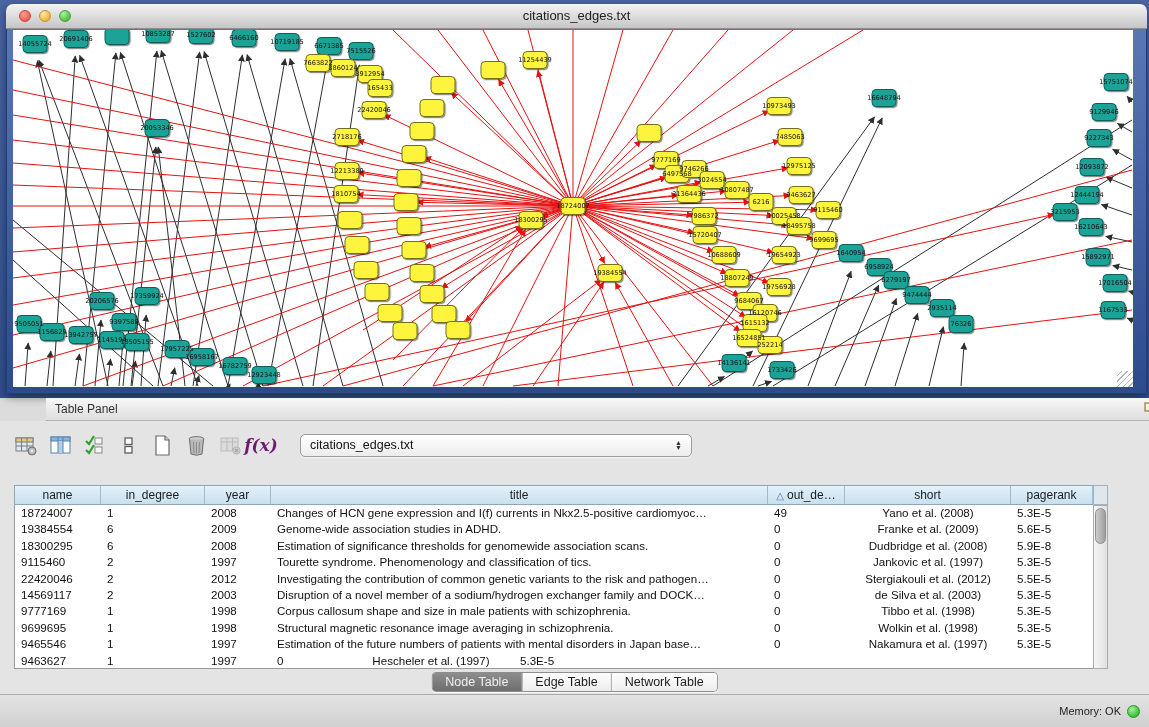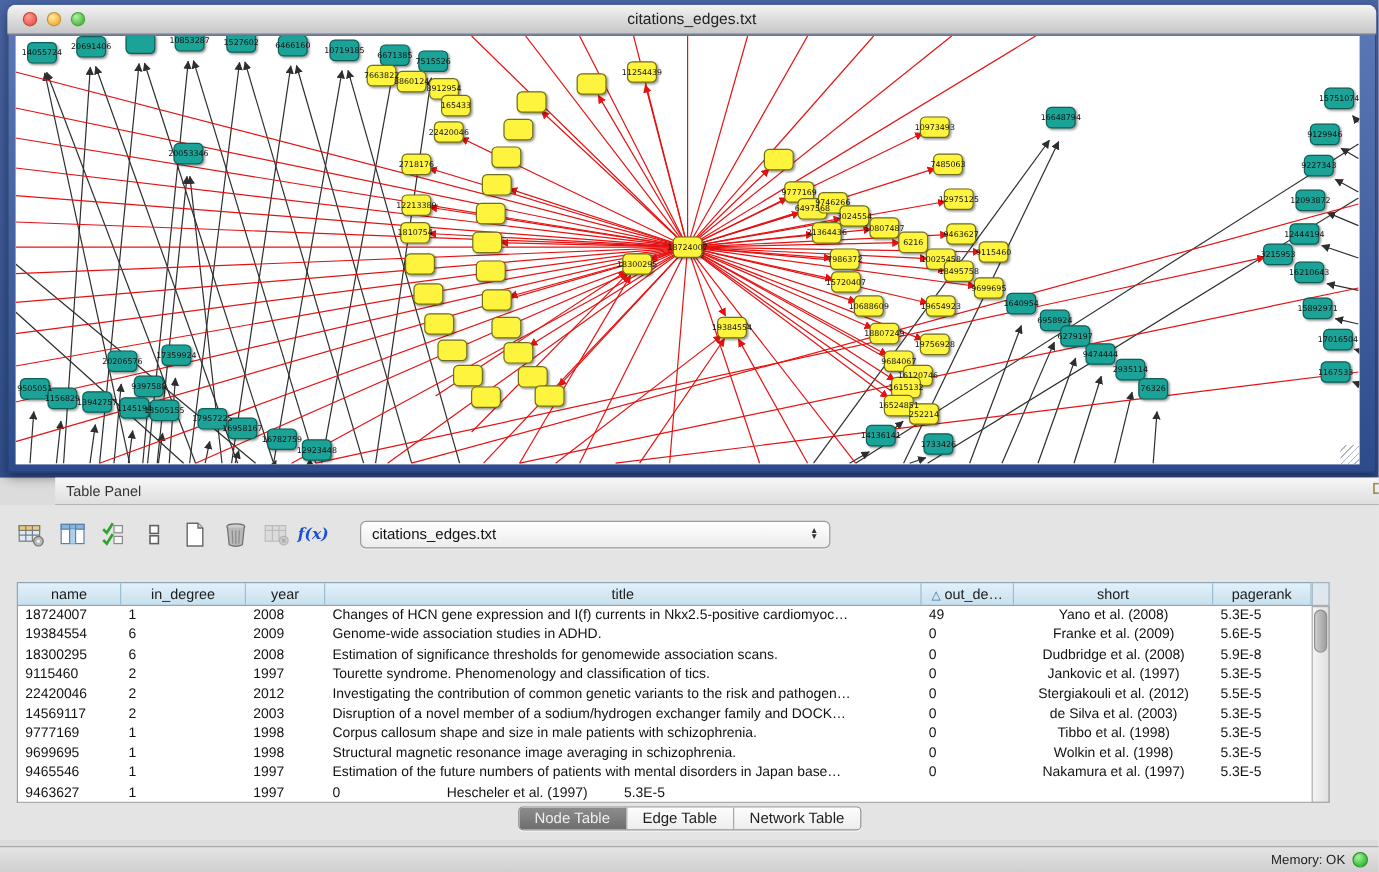--- a/index.html
+++ b/index.html
@@ -31,21 +31,21 @@
                     background:linear-gradient(#f7f7f7,#dedede);
                     border-bottom:1px solid #b3b3b3;margin-left:46px; }
   .panel-titlebar .ptitle { position:absolute; left:9px; top:4px; font-size:12px; color:#333; }
   .float-btn { position:absolute; right:36px; top:4px; width:15px; height:15px; cursor:default; }
   .close-btn { position:absolute; right:12px; top:2px; font-size:15px; font-weight:bold; color:#1a1a1a; }
 
   .panel-body { position:absolute; left:0; top:421px; width:1149px; height:279px; background:#e4e4e4; }
 
   .toolbar { position:absolute; left:14px; top:10px; height:28px; display:flex; align-items:center; }
   .tool-btn { width:24px; height:24px; margin-right:10px; display:flex; align-items:center; justify-content:center; }
-  .fx-label { font-family:"DejaVu Serif", serif; font-style:italic; font-weight:bold; font-size:13px; color:#1d4ed8; margin-right:6px; }
+  .fx-label { font-family:"DejaVu Serif", serif; font-style:italic; font-weight:bold; font-size:17px; color:#701a75; margin-right:6px; }
   .selector { margin-left:14px; width:392px; height:23px; border:1px solid #9c9c9c; border-radius:5px;
               background:linear-gradient(#ffffff,#ececec); display:flex; align-items:center; padding:0 9px;
               font-size:12.5px; color:#111; box-shadow:0 1px 0 rgba(255,255,255,.7); }
   .selector .sel-text { flex:1; }
   .stepper { display:flex; flex-direction:column; align-items:center; line-height:5px; font-size:7px; color:#333; }
 
   .table-wrap { position:absolute; left:14px; top:64px; width:1094px; height:185px; }
   .thead { display:flex; height:20px; border:1px solid #8ea6b5; background:linear-gradient(#e3f1fa,#c8e0ee); }
   .th { font-size:12px; color:#1c1c1c; text-align:center; line-height:18px; border-right:1px solid #9cbdd1;
         overflow:hidden; white-space:nowrap; }
@@ -62,21 +62,21 @@
   .scroll-corner { position:absolute; right:0; top:0; width:15px; height:20px; background:#dfe7ec; border:1px solid #9cb4c4; }
 
   .tabs { position:absolute; left:50%; transform:translateX(-50%); bottom:8px; display:flex; height:20px;
           border:1px solid #8d8d8d; border-radius:4px; overflow:hidden; background:#fbfbfb;
           box-shadow:0 1px 0 rgba(255,255,255,.8); }
   .tab { padding:0 13px; font-size:12.5px; line-height:19px; color:#1d1d1d; border-left:1px solid #a8a8a8;
          background:linear-gradient(#fdfdfd,#ededed); }
   .tab:first-child { border-left:none; }
   .tab.selected { background:linear-gradient(#8d8d8d,#6e6e6e); color:#efefef; }
 
-  .statusbar { position:absolute; left:0; bottom:0; width:1149px; height:22px;
+  .statusbar { position:absolute; left:0; bottom:0; width:1149px; height:33px;
                background:linear-gradient(#e4e4e4,#cfcfcf); border-top:1px solid #ababab;
                display:flex; align-items:center; justify-content:flex-end; padding-right:9px; }
   .mem-label { font-size:11px; color:#222; margin-right:6px; }
   .mem-dot { width:13px; height:13px; border-radius:50%;
              background:radial-gradient(circle at 35% 30%, #a9f0a0, #44c944 60%, #2f9e2f); border:1px solid #2b8f2b; }
 </style>
 </head>
 <body>
 
 <div class="desktop">

